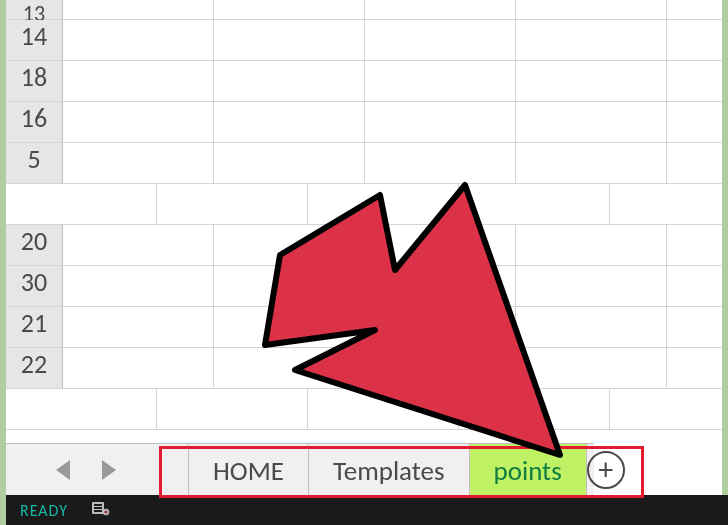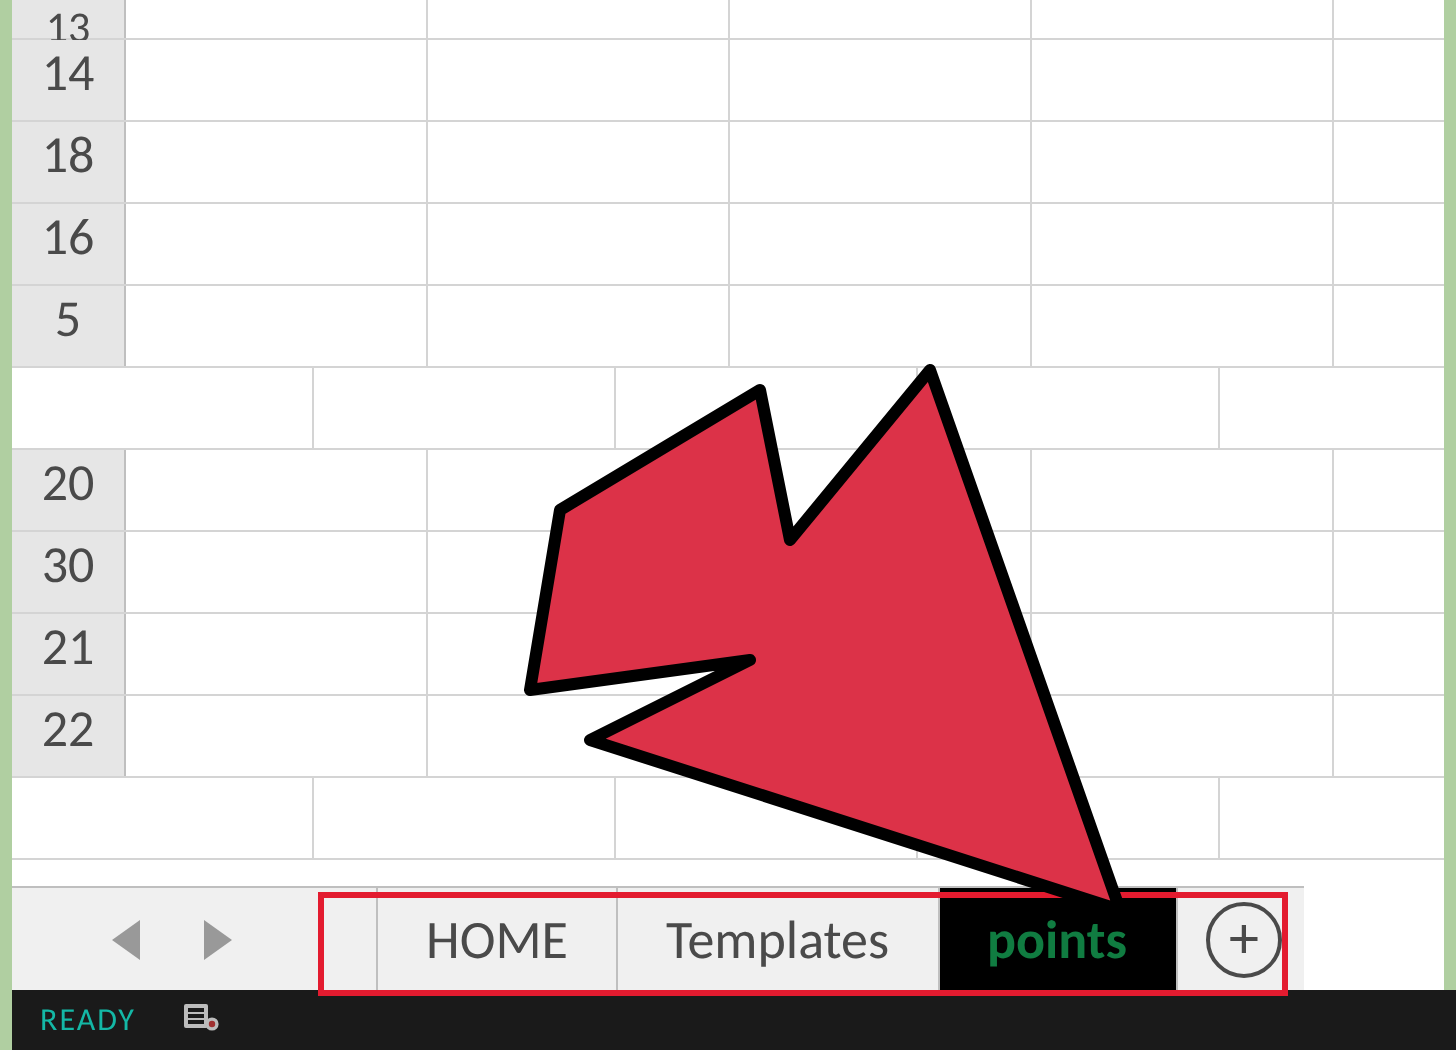--- a/index.html
+++ b/index.html
@@ -56,21 +56,21 @@
   .cell.cB { width: 150px; flex:0 0 150px;}
   .cell.cC { width: 150px; flex:0 0 150px;}
   .cell.cD { width: 150px; flex:0 0 150px;}
   .cell.cE { width: 150px; flex:0 0 150px;}
 
   
   .tabstrip {
     position: absolute;
     left: 0;
     top: 443px;
-    width: 646px;
+    width: 588px;
     height: 52px;
     background: #f0f0f0;
     border-top: 1px solid #bfbfbf;
     display: flex;
     align-items: stretch;
   }
   .navarrows {
     width: 120px;
     flex: 0 0 120px;
     display: flex;
@@ -110,23 +110,23 @@
     justify-content: center;
     padding: 0 24px;
     font-size: 27px;
     color: #4a4a4a;
     background: #f0f0f0;
     border-right: 1px solid #bfbfbf;
     cursor: pointer;
   }
   .tab.first { border-left: 1px solid #bfbfbf; }
   .tab.active {
-    background: #000000;
+    background: #bef264;
     color: #107c41;
-    font-weight: 700;
+    font-weight: 400;
     border-bottom: 0;
     position: relative;
   }
   .tab.active::before{
     content:"";
     position:absolute;
     left:0; right:0; bottom:0;
     height:3px;
   }
 

